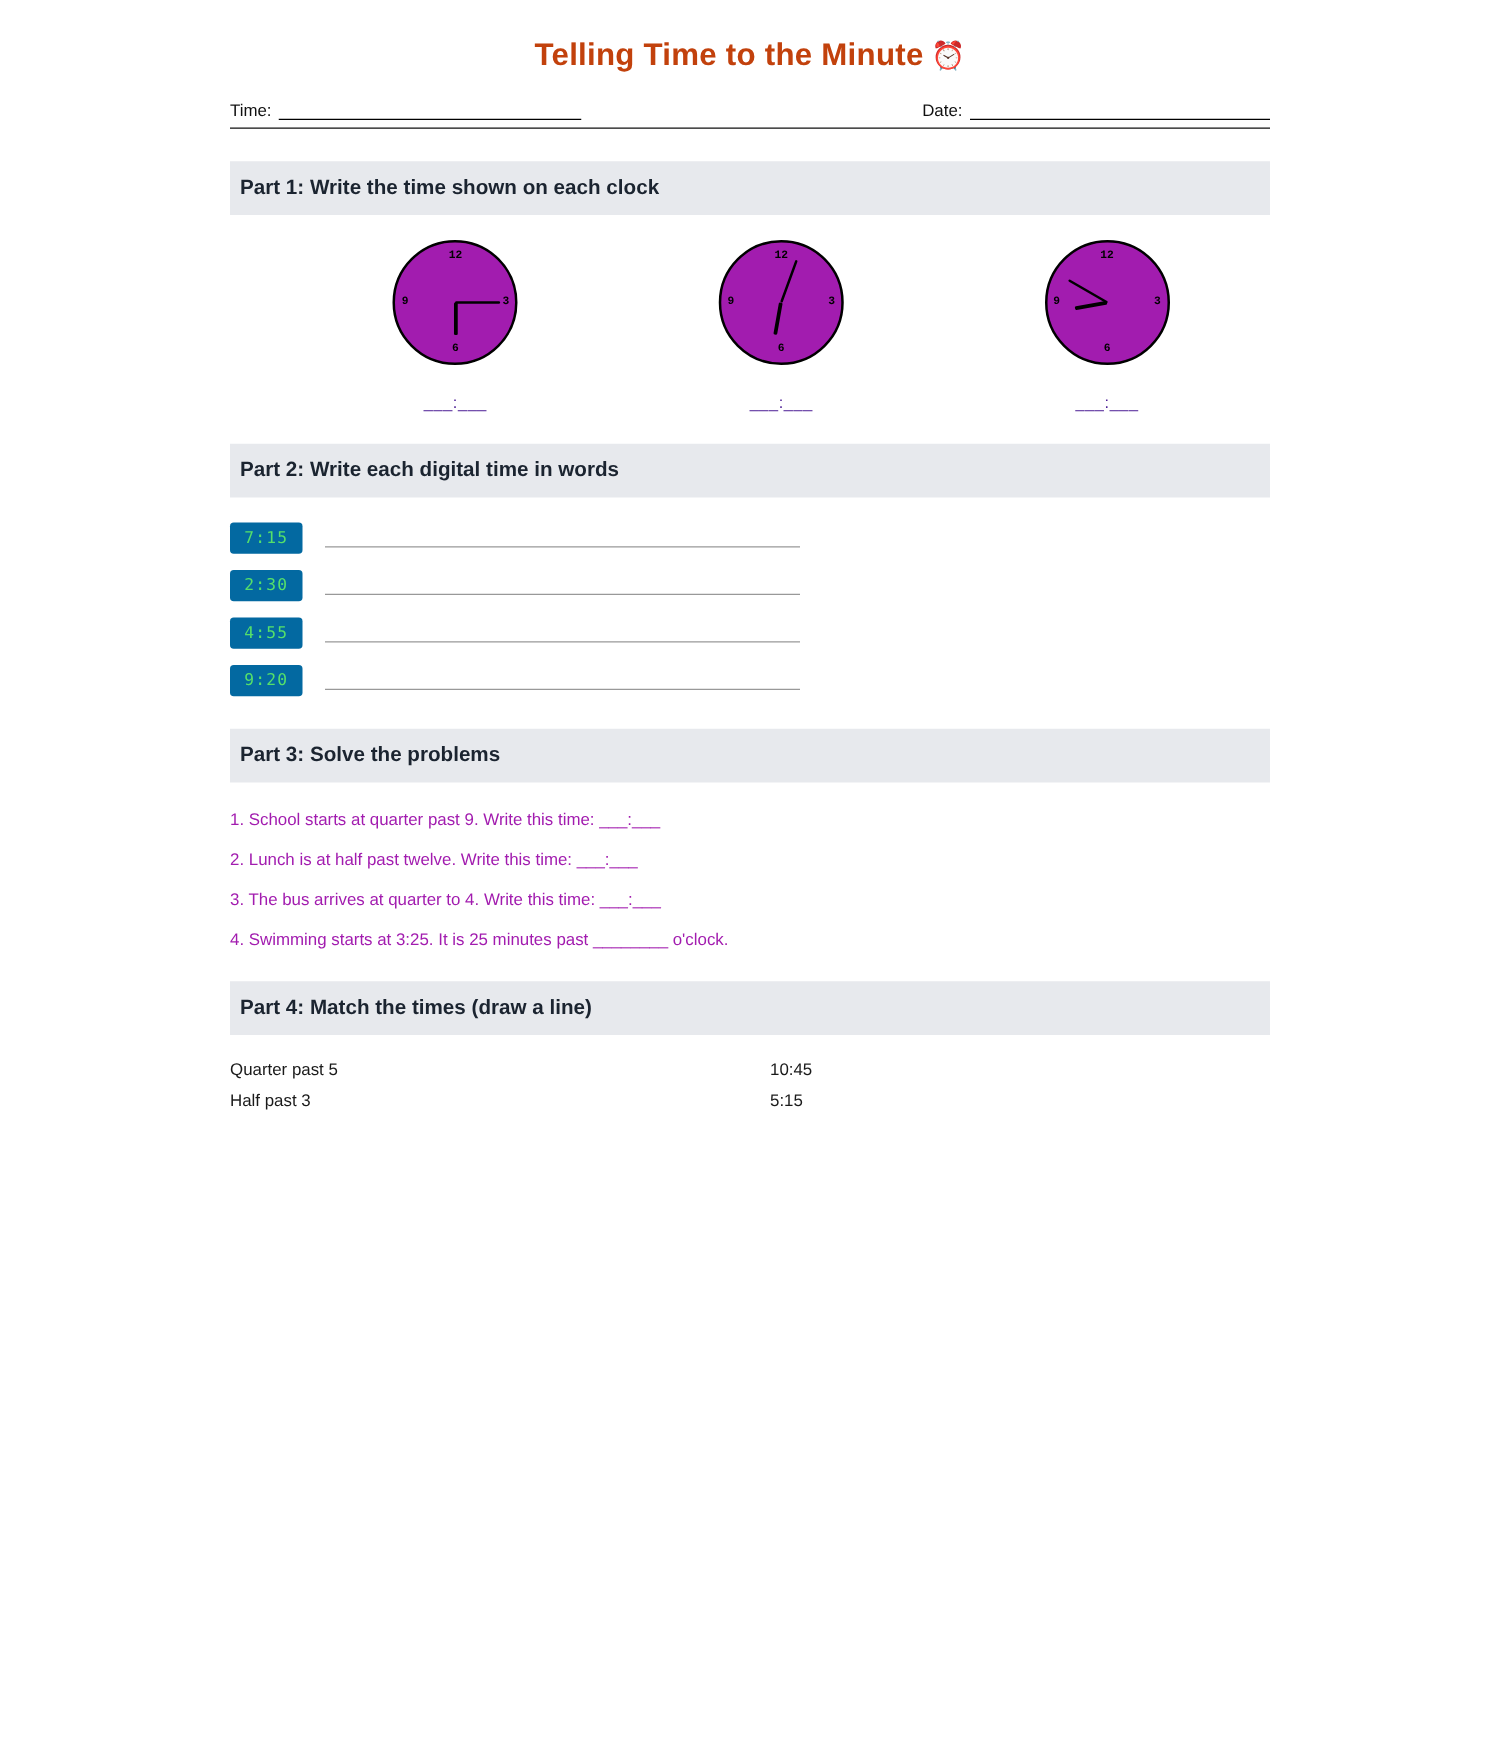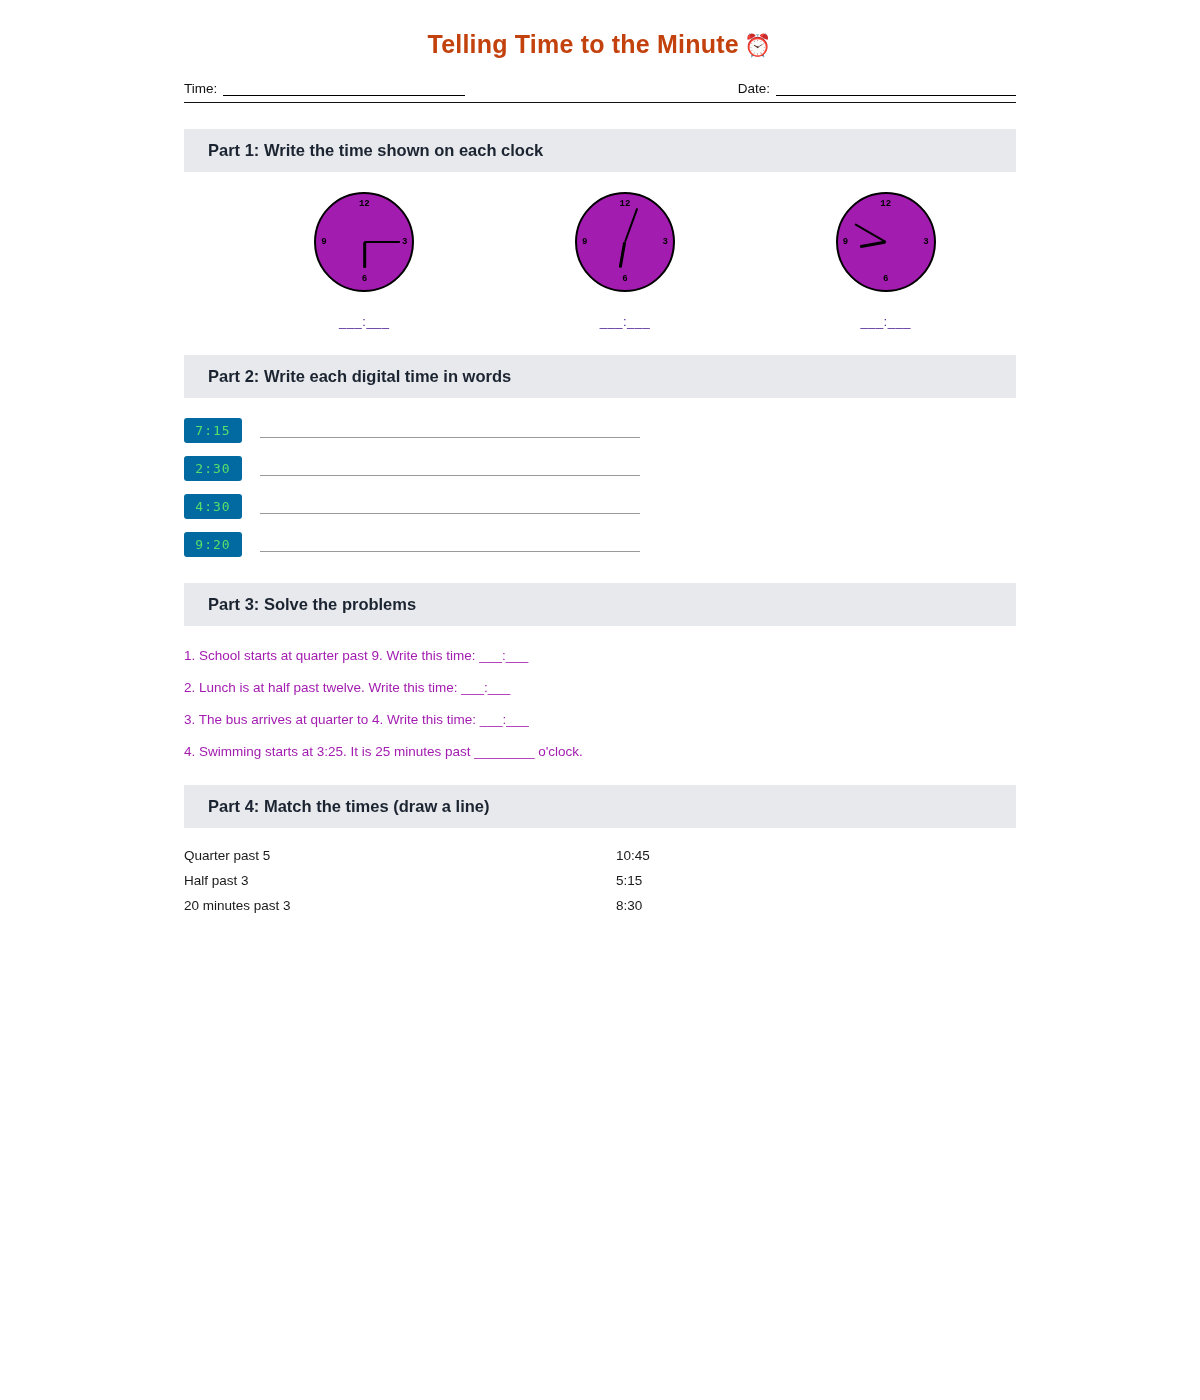--- a/index.html
+++ b/index.html
@@ -55,21 +55,21 @@
   .rule-date { width: 240px; }
 
   .hr-main {
     margin: 6px 184px 0 184px;
     border-bottom: 1.5px solid #111;
   }
 
   .section-head {
     margin: 26px 184px 0 184px;
     background: #e7e9ed;
-    padding: 12px 24px;
+    padding: 12px 8px;
     font-size: 16.5px;
     font-weight: bold;
     color: #1b2430;
   }
 
   
   .clock-row {
     display: flex;
     margin: 20px 184px 0 184px;
   }
@@ -243,21 +243,21 @@
   <div class="digital-list">
     <div class="digital-row">
       <div class="digital-badge">7:15</div>
       <div class="digital-rule"></div>
     </div>
     <div class="digital-row">
       <div class="digital-badge">2:30</div>
       <div class="digital-rule"></div>
     </div>
     <div class="digital-row">
-      <div class="digital-badge">4:30</div>
+      <div class="digital-badge">4:55</div>
       <div class="digital-rule"></div>
     </div>
     <div class="digital-row">
       <div class="digital-badge">9:20</div>
       <div class="digital-rule"></div>
     </div>
   </div>
 
   <div class="section-head">Part 3: Solve the problems</div>
 
@@ -272,19 +272,15 @@
 
   <div class="match">
     <div class="match-row">
       <div class="match-left">Quarter past 5</div>
       <div class="match-right">10:45</div>
     </div>
     <div class="match-row">
       <div class="match-left">Half past 3</div>
       <div class="match-right">5:15</div>
     </div>
-    <div class="match-row">
-      <div class="match-left">20 minutes past 3</div>
-      <div class="match-right">8:30</div>
-    </div>
   </div>
 
 </div>
 
 </body></html>

